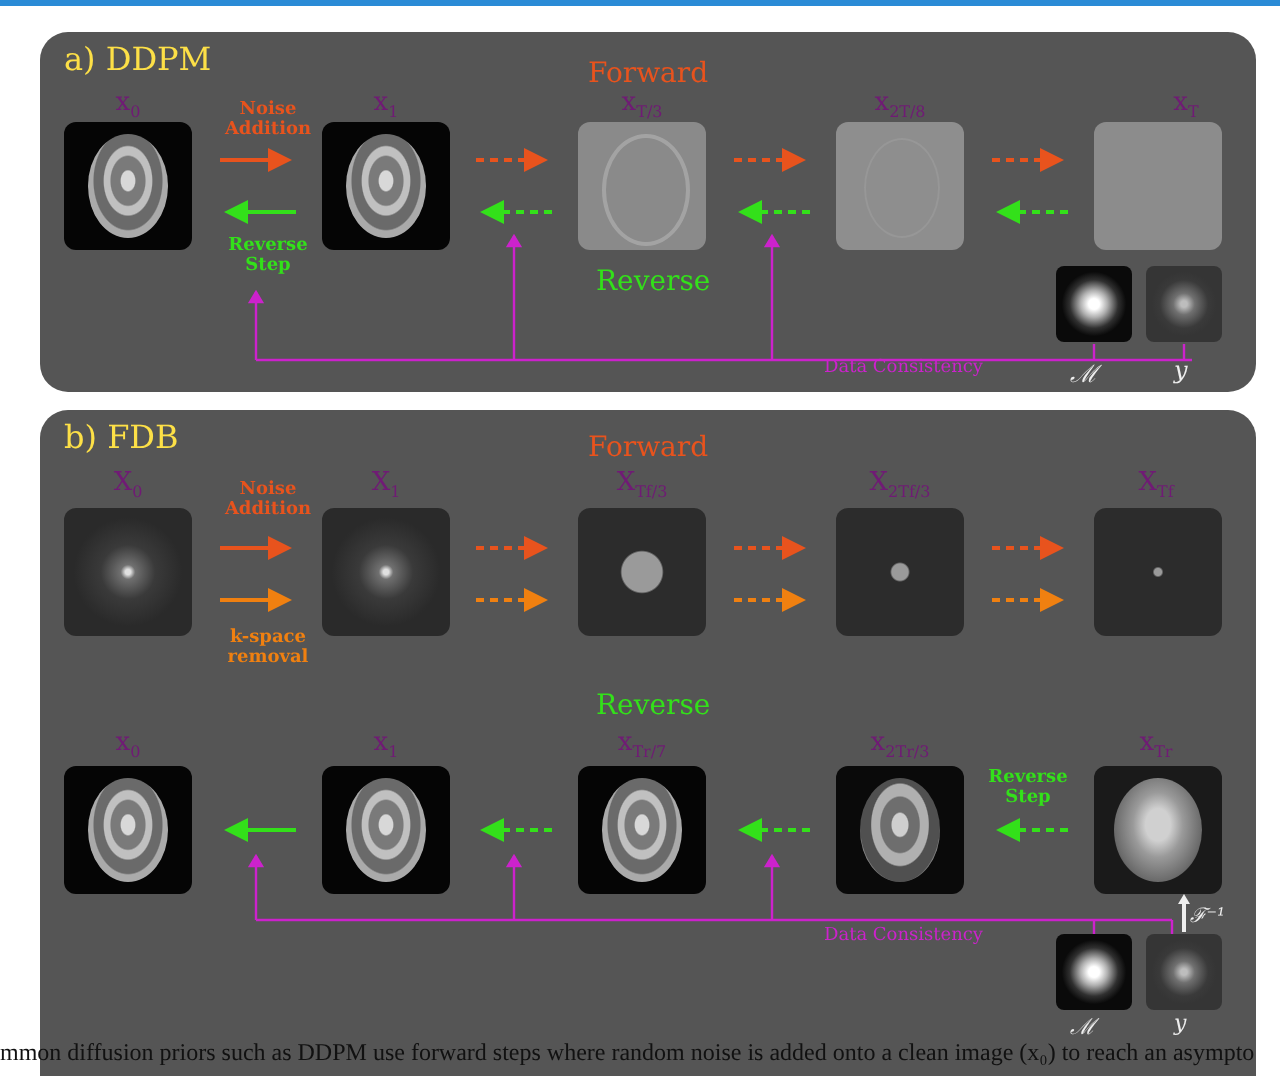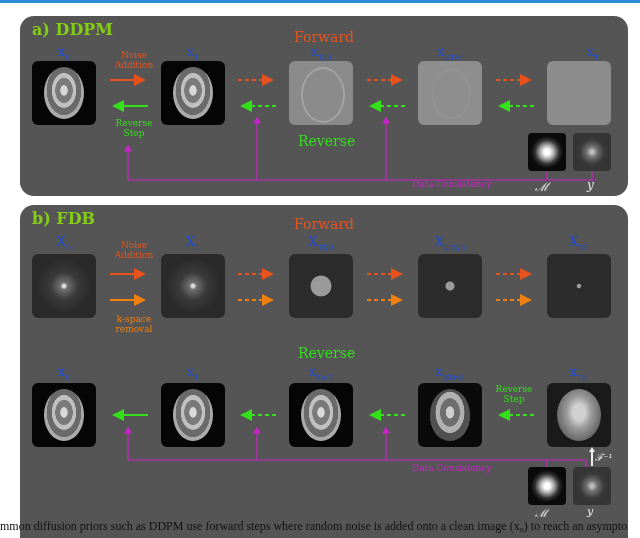--- a/index.html
+++ b/index.html
@@ -2,27 +2,27 @@
 <html><head>
 <meta charset="utf-8">
 <style>
   * { box-sizing: border-box; margin: 0; padding: 0; }
   html, body { width: 640px; height: 538px; background: #ffffff; overflow: hidden; }
   body { position: relative; font-family: "DejaVu Serif", serif; }
   .topbar { position: absolute; left: 0; top: 0; width: 640px; height: 3px; background: #2a8bd6; }
   .panel { position: absolute; left: 20px; width: 608px; background: #555555; border-radius: 14px; }
   .panel-a { top: 16px; height: 180px; }
   .panel-b { top: 205px; height: 379px; }
-  .panel-title { position: absolute; left: 12px; top: 4px; color: #84cc16; font-family: "DejaVu Serif", serif; font-weight: bold; font-size: 16px; }
+  .panel-title { position: absolute; left: 12px; top: 4px; color: #fde047; font-family: "DejaVu Serif", serif; font-weight: normal; font-size: 16px; }
   .abs { position: absolute; }
-  .lbl { position: absolute; color: #1d4ed8; font-family: "DejaVu Serif", serif; font-size: 13px; text-align: center; width: 70px; }
+  .lbl { position: absolute; color: #701a75; font-family: "DejaVu Serif", serif; font-size: 13px; text-align: center; width: 70px; }
   .lbl sub { font-size: 8px; }
   .fwd-title { color: #e8531d; font-size: 14px; font-family: "DejaVu Serif", serif; }
   .rev-title { color: #33e01a; font-size: 14px; font-family: "DejaVu Serif", serif; }
-  .step-lbl { position: absolute; font-size: 9px; text-align: center; line-height: 10px; width: 60px; font-family: "DejaVu Serif", serif; }
+  .step-lbl { position: absolute; font-size: 9px; text-align: center; line-height: 10px; width: 60px; font-family: "DejaVu Serif", serif; font-weight: bold; }
   .red { color: #e8531d; }
   .orange { color: #f08010; }
   .green { color: #33e01a; }
   .thumb { position: absolute; width: 64px; height: 64px; border-radius: 6px; overflow: hidden; }
   .brain { background: #050505; }
   .brain::after { content: ""; position: absolute; left: 12px; top: 6px; width: 40px; height: 52px; border-radius: 50%;
     background: radial-gradient(ellipse at 50% 45%, #d8d8d8 0 12%, #7a7a7a 14% 30%, #c0c0c0 32% 42%, #6a6a6a 44% 60%, #aaaaaa 62% 72%, #444 74% 100%); }
   .noisy1 { background: #8a8a8a; }
   .noisy1::after { content: ""; position: absolute; left: 12px; top: 6px; width: 40px; height: 52px; border-radius: 50%; border: 2px solid #b4b4b4; opacity: .6; }
   .noisy2 { background: #8e8e8e; }

